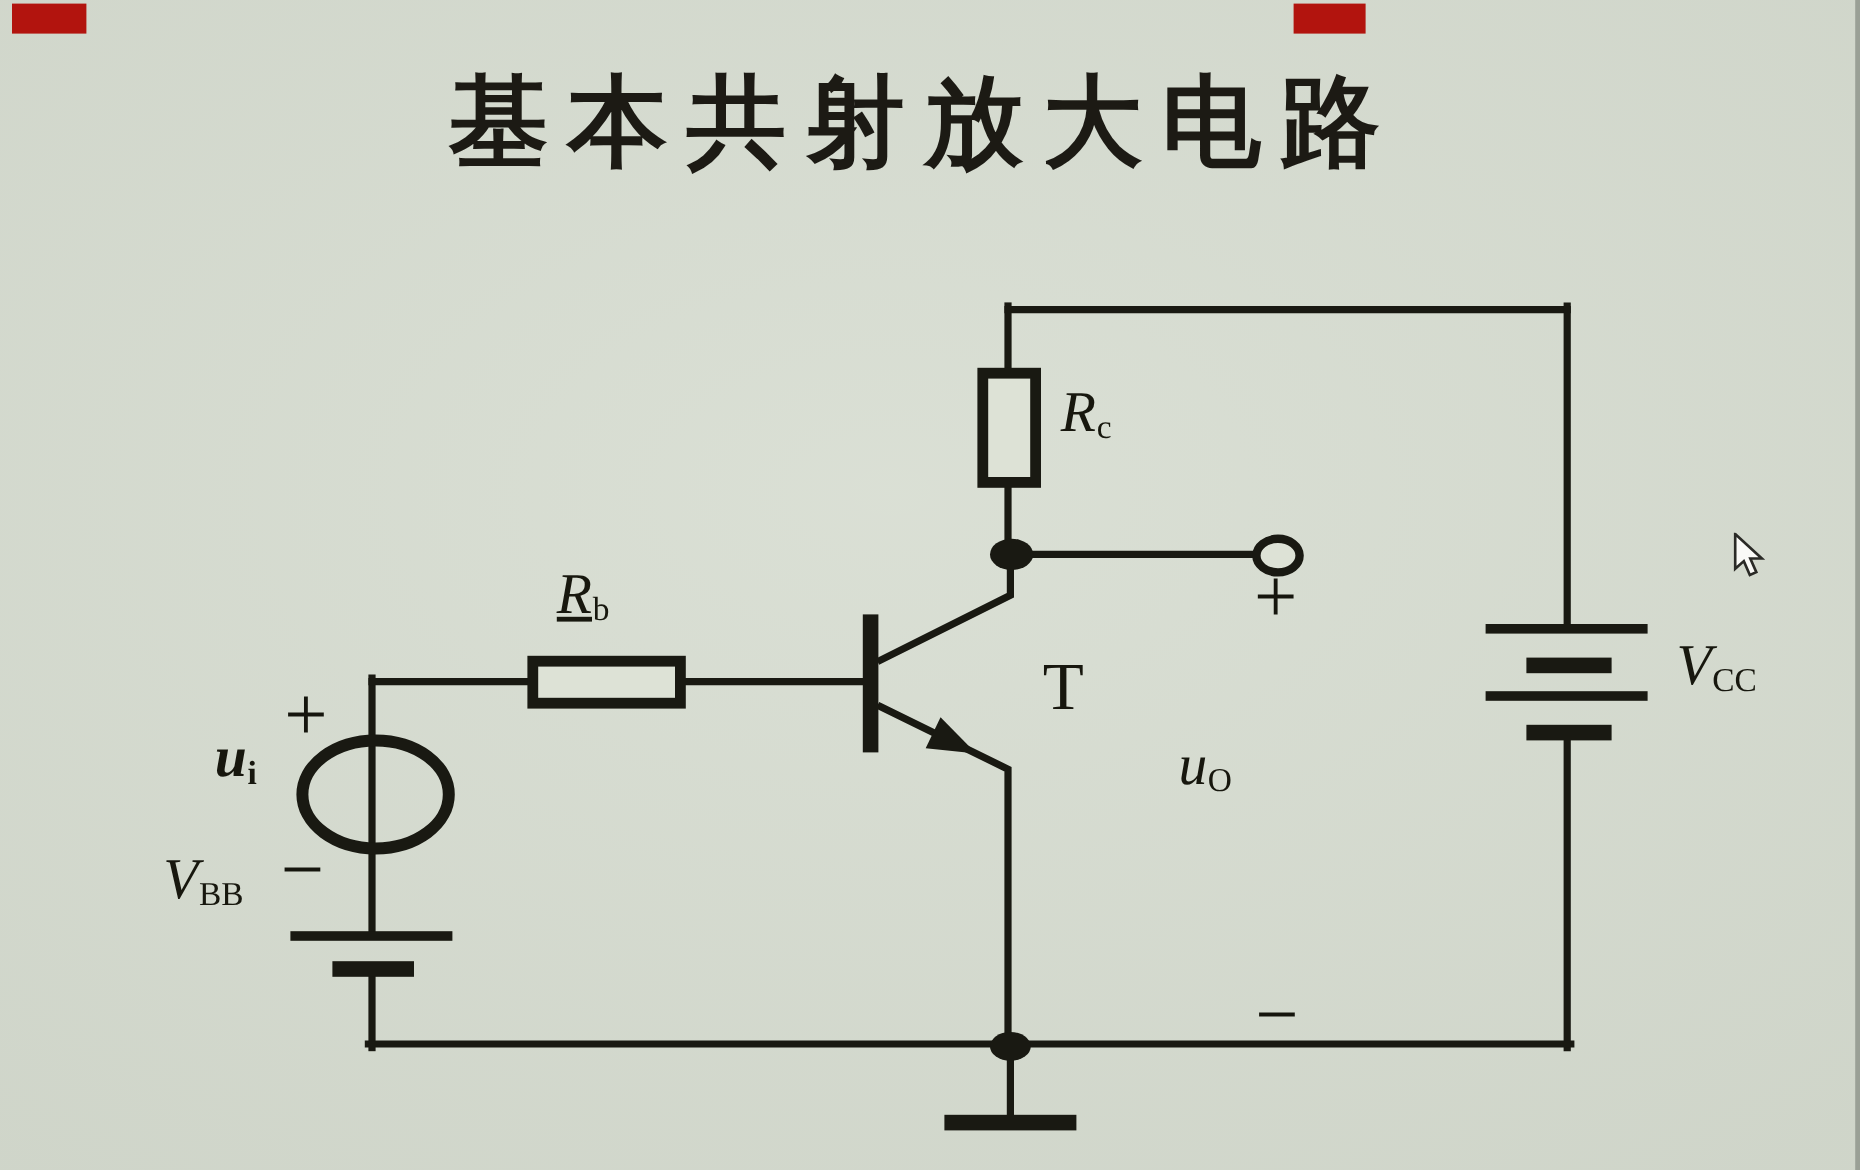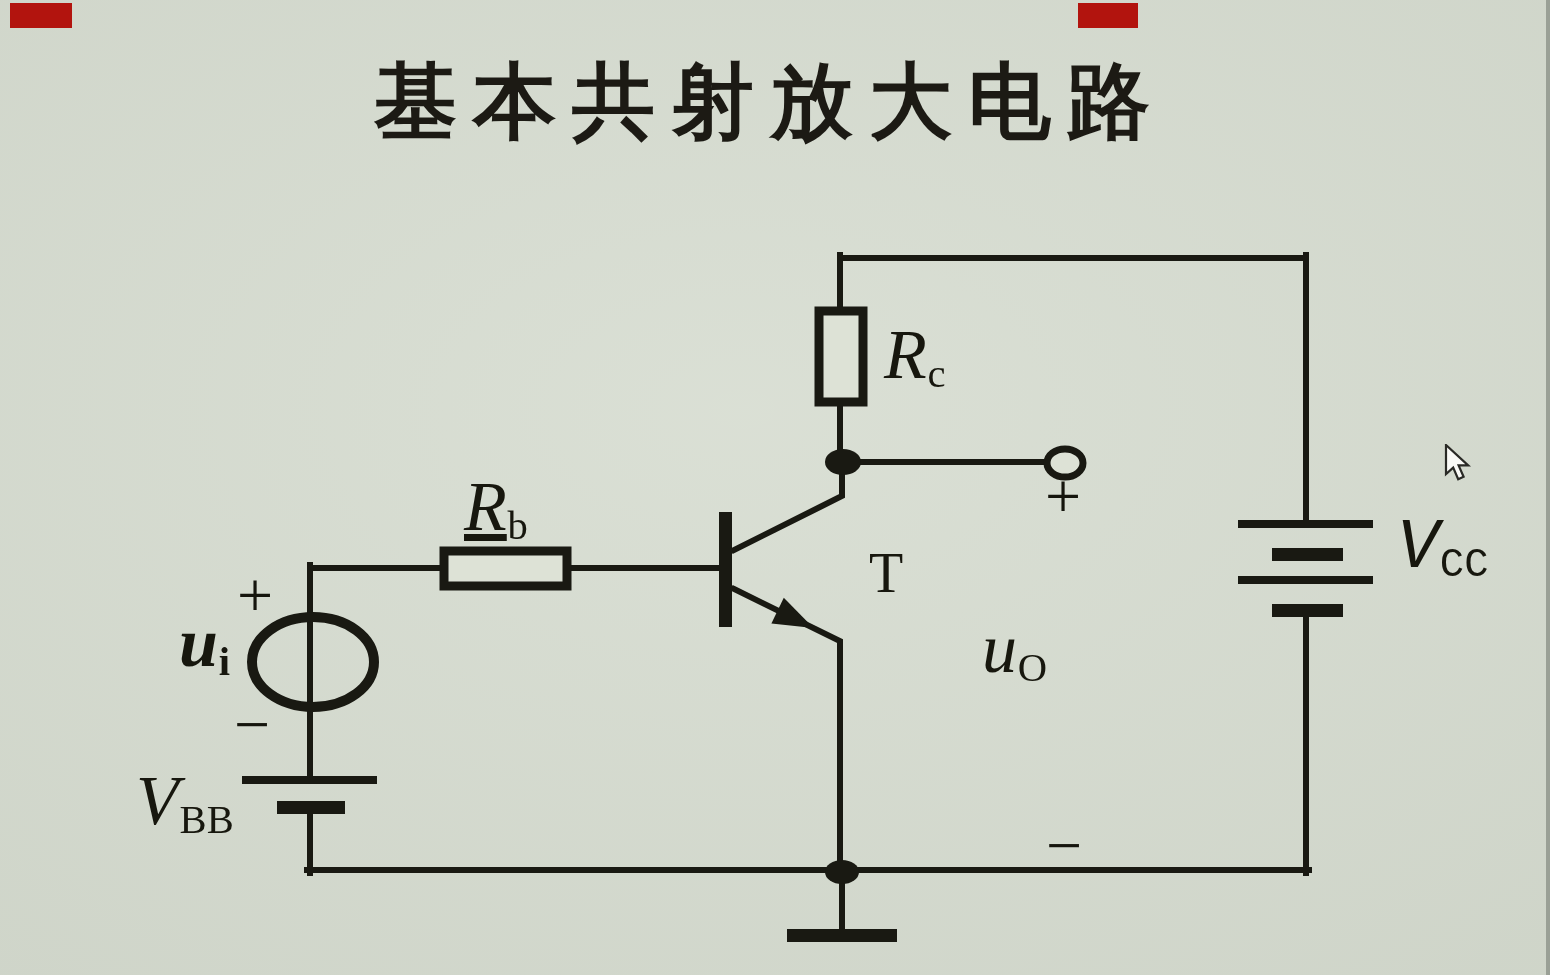--- a/index.html
+++ b/index.html
@@ -27,21 +27,21 @@
   svg.circuit{position:absolute;left:0;top:0;}
   .lbl{
     position:absolute;line-height:1;white-space:nowrap;
     color:#17170e;
   }
   .var{font-style:italic;}
   .lbl sub{
     font-style:normal;font-size:0.58em;line-height:1;
     vertical-align:baseline;position:relative;top:0.22em;left:0.02em;
   }
-  .f70{font-size:70px;}
+  .f70{font-size:48px;}
   .f56{font-size:56px;}
   .sign{
     position:absolute;transform:translate(-50%,-50%);
     font-size:64px;line-height:1;color:#15150d;
   }
   .cursor{position:absolute;left:1444px;top:444px;}
 </style>
 </head>
 <body>
 
@@ -108,25 +108,25 @@
   </div>
 
   <div class="lbl f56" style="left:869px;top:545px;">
     <span>T</span>
   </div>
 
   <div class="lbl f70" style="left:179px;top:608px;font-weight:bold;">
     <span class="var">u</span><sub>i</sub>
   </div>
 
-  <div class="lbl f70" style="left:136px;top:766px;">
+  <div class="lbl f70" style="left:136px;top:709px;">
     <span class="var">V</span><sub>BB</sub>
   </div>
 
-  <div class="lbl f70" style="left:1397px;top:514px;font-family:Liberation Mono, monospace;">
+  <div class="lbl f70" style="left:1397px;top:531px;">
     <span class="var">V</span><sub>CC</sub>
   </div>
 
   <div class="lbl f70" style="left:982px;top:614px;">
     <span class="var">u</span><sub>O</sub>
   </div>
 
   <div class="sign" style="left:255px;top:596px;">+</div>
   <div class="sign" style="left:252px;top:725px;">−</div>
   <div class="sign" style="left:1063px;top:497px;">+</div>

